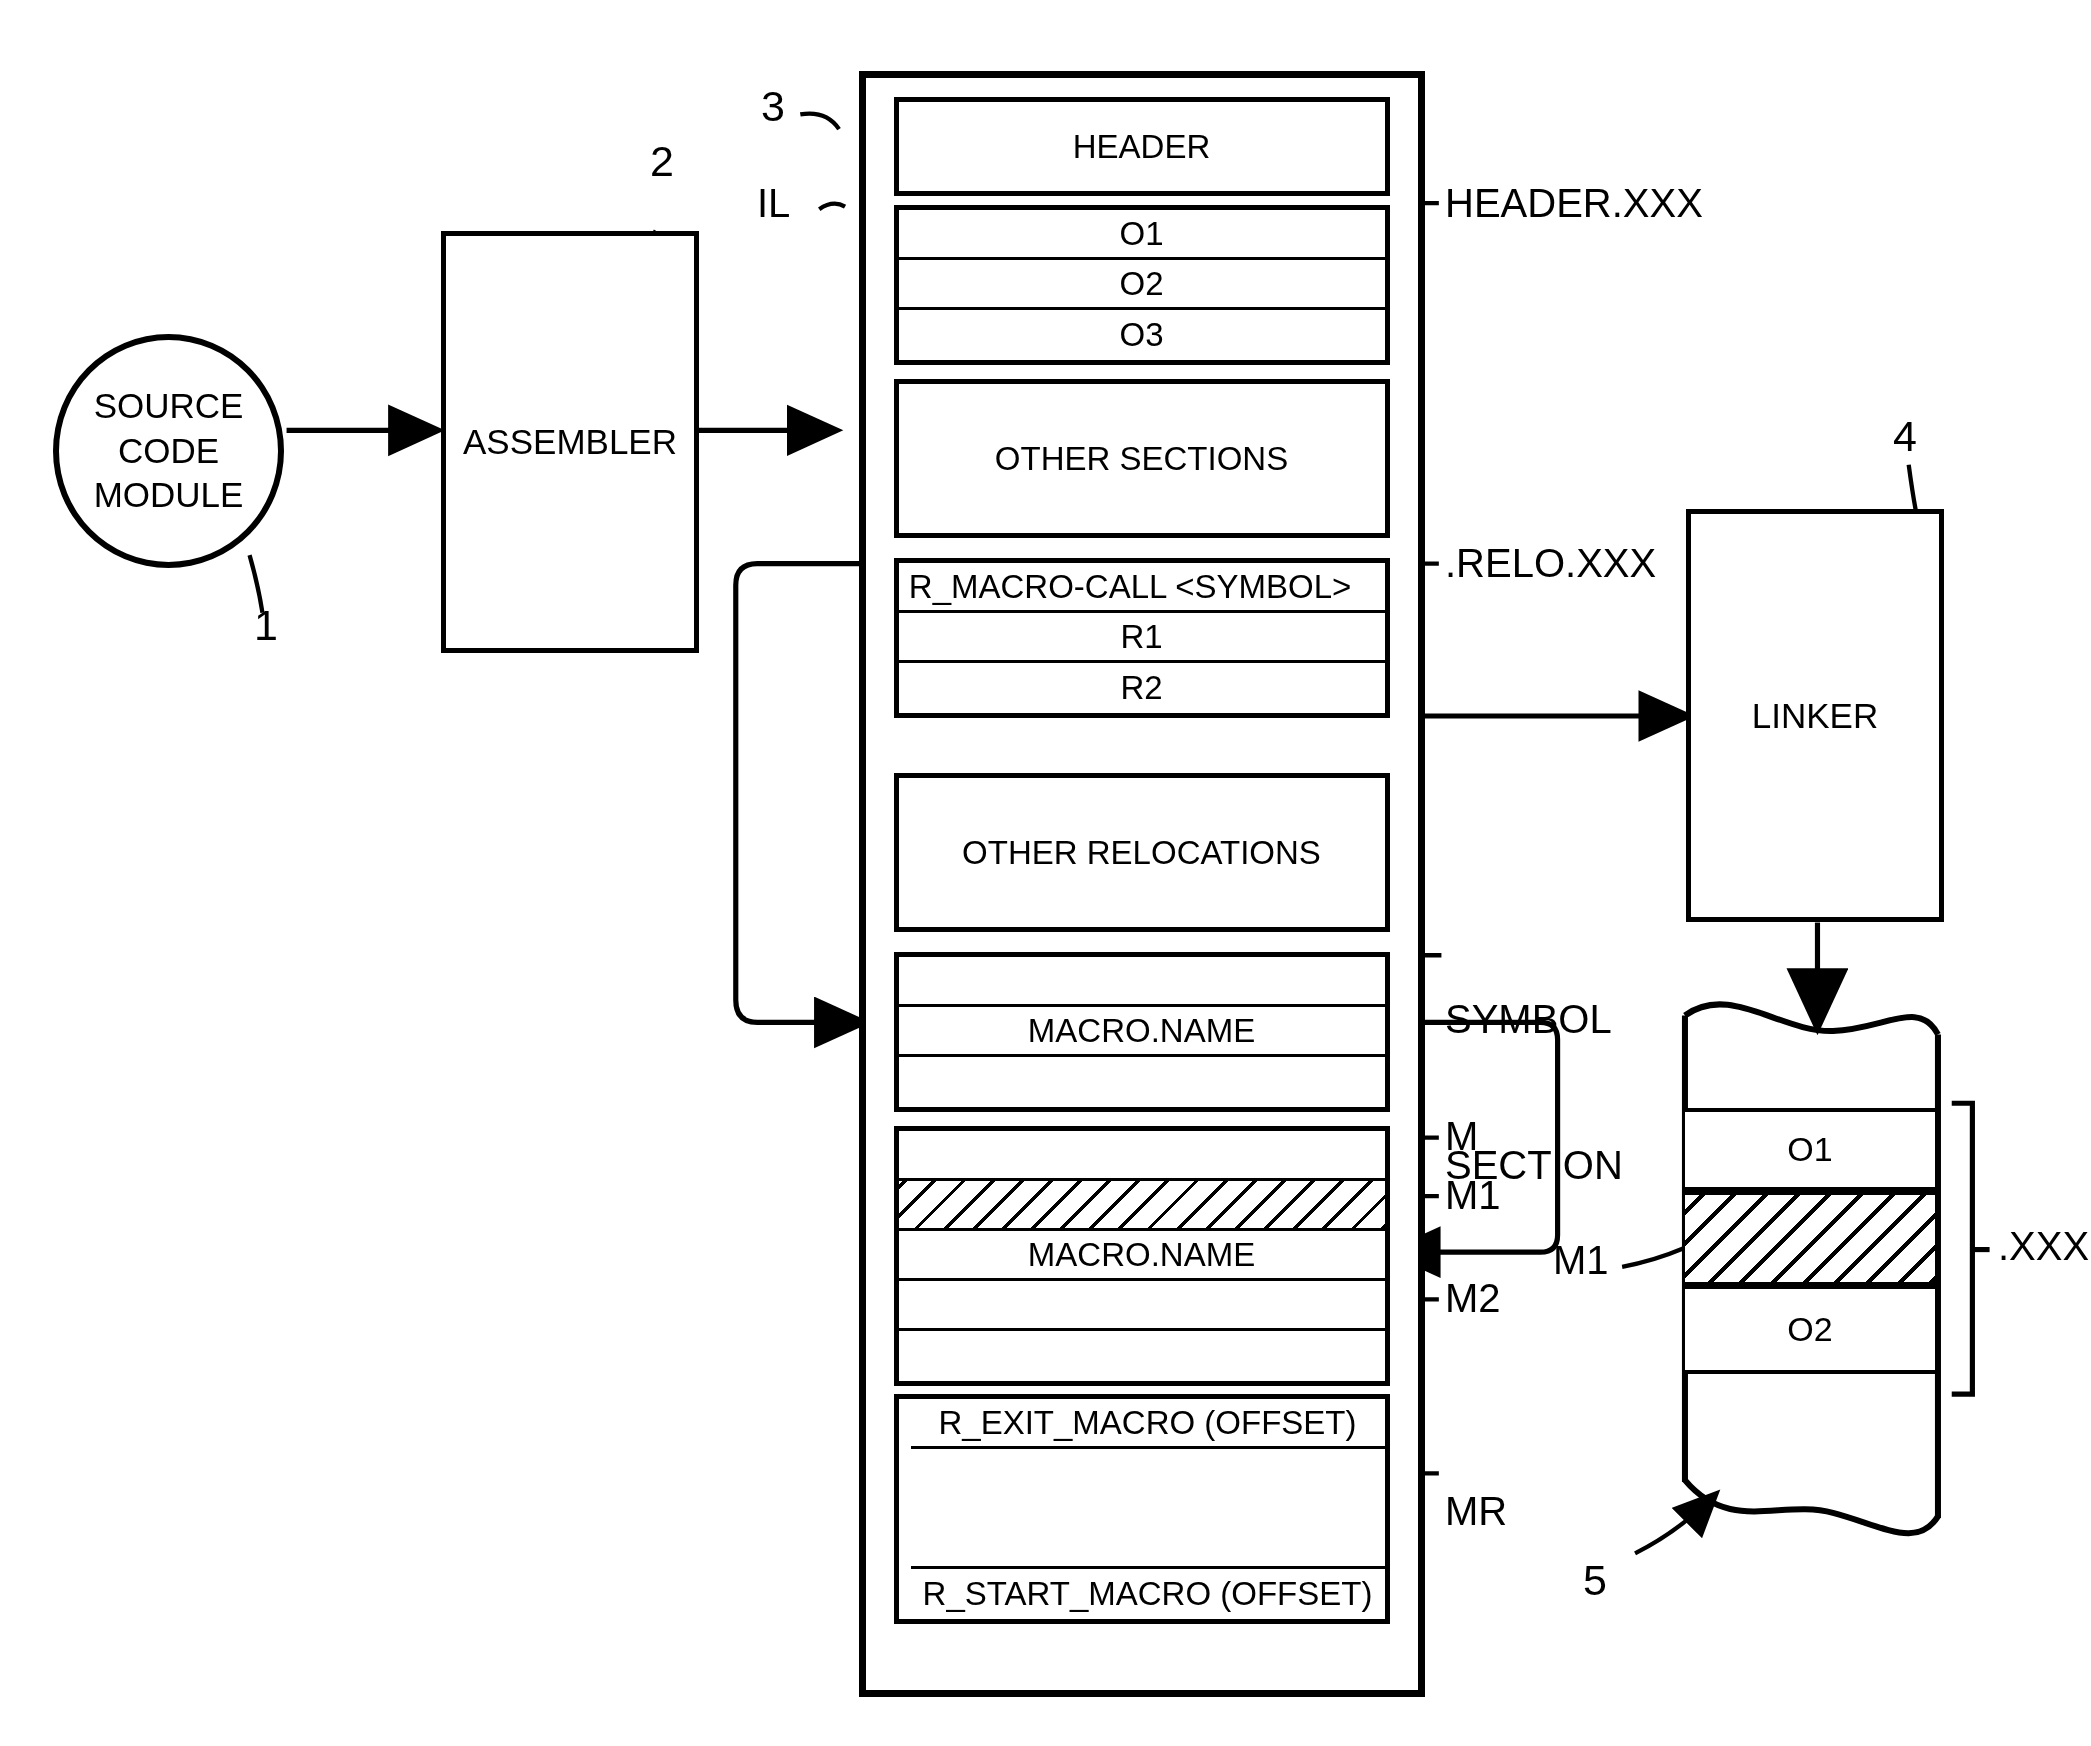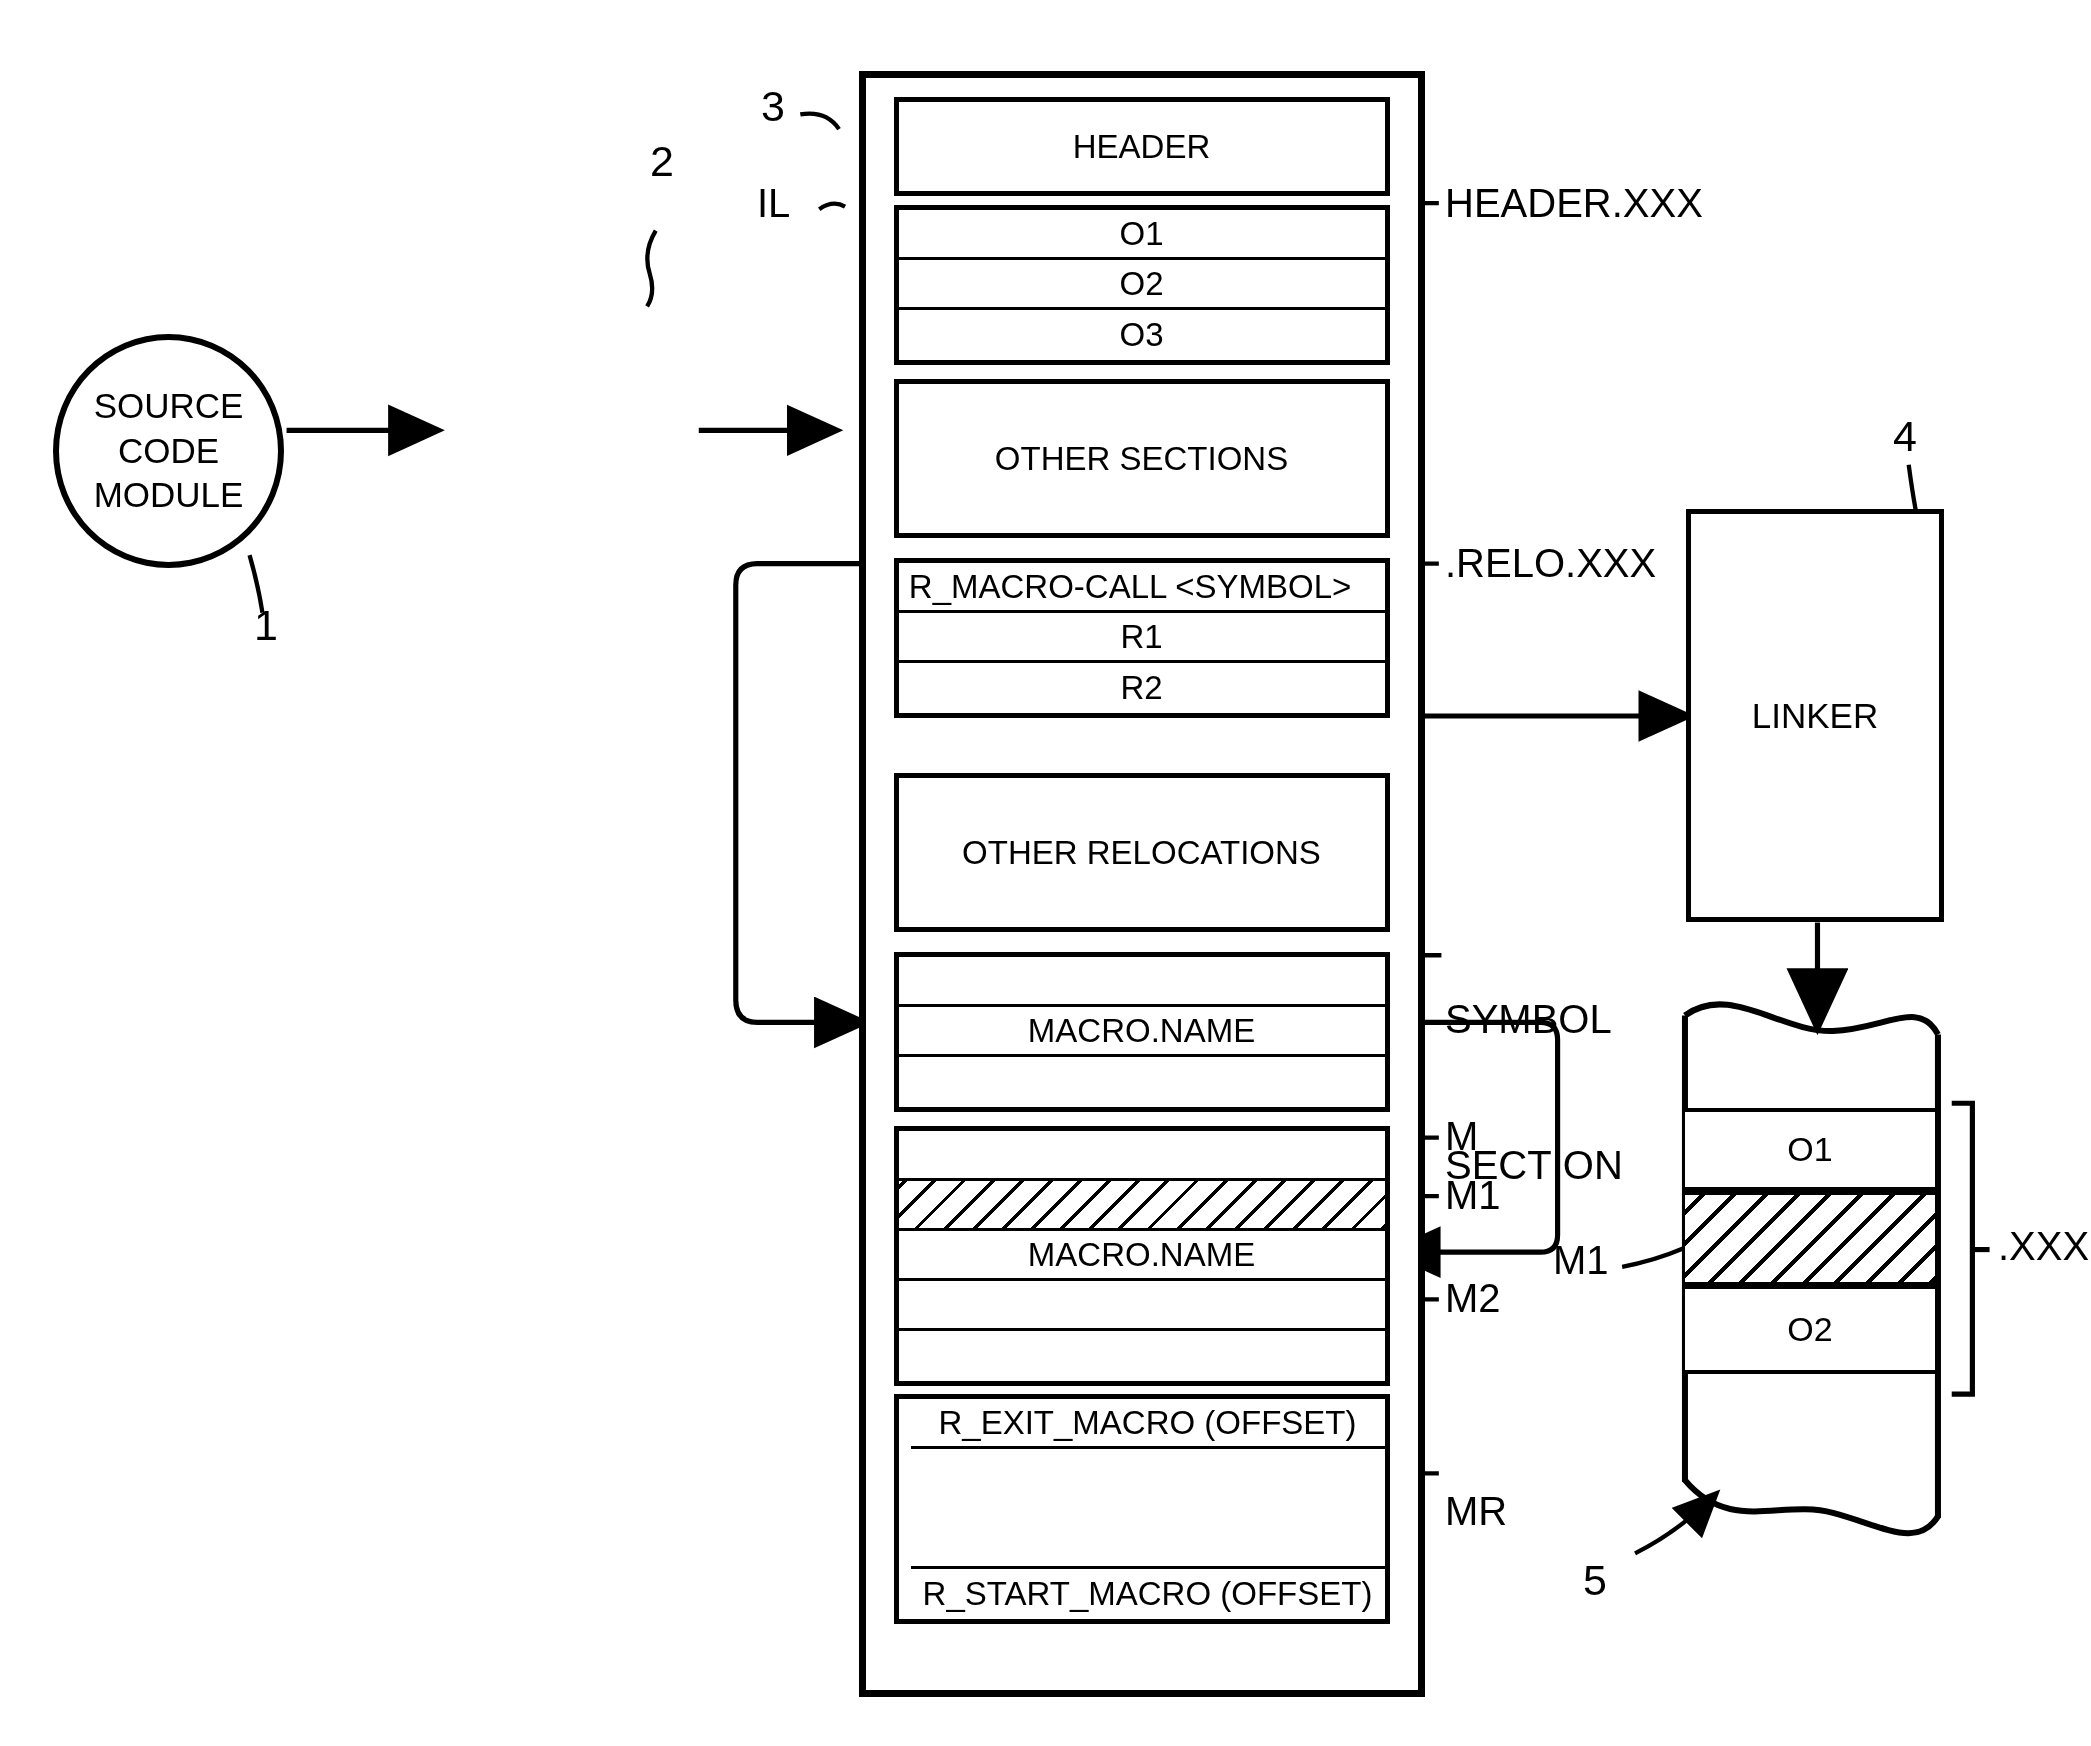--- a/index.html
+++ b/index.html
@@ -203,20 +203,23 @@
     <path d="M1885 1472 Q1920 1466 1958 1450" stroke="#000" stroke-width="5" fill="none"></path>
   </svg>
 
   <div id="source-circle">
     <span>SOURCE</span>
     <span>CODE</span>
     <span>MODULE</span>
   </div>
   <div class="lbl ref-num" style="left:254px; top:602px;">1</div>
 
+  <div class="plain-box" style="left:441px; top:231px; width:258px; height:422px;">
+    <span>ASSEMBLER</span>
+  </div>
   <div class="lbl ref-num" style="left:650px; top:138px;">2</div>
 
   <div class="plain-box" style="left:1686px; top:509px; width:258px; height:413px;">
     <span>LINKER</span>
   </div>
   <div class="lbl ref-num" style="left:1893px; top:413px;">4</div>
 
   <div id="objfile">
 
     <div class="grp" style="top:19px;">

